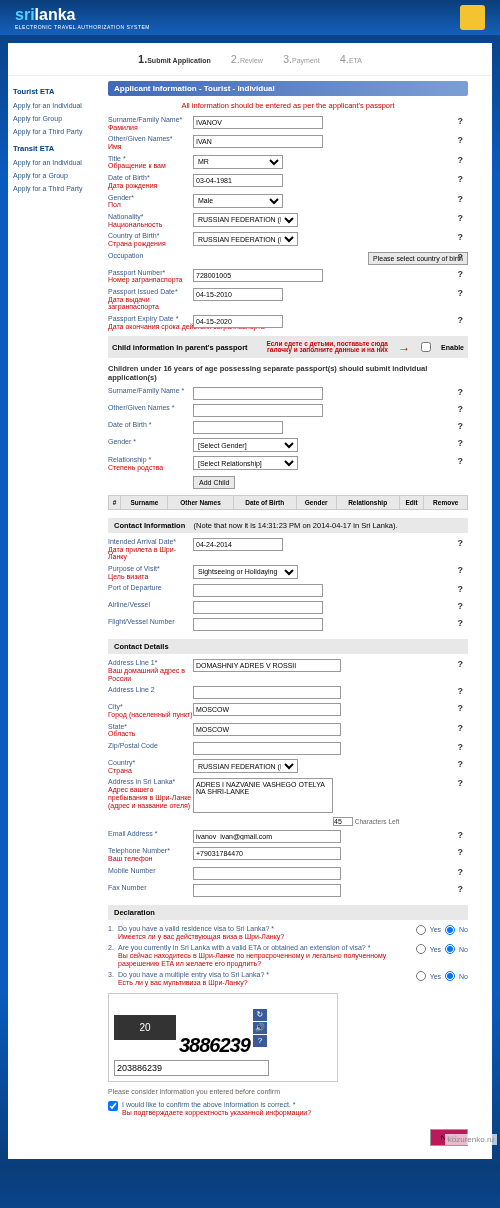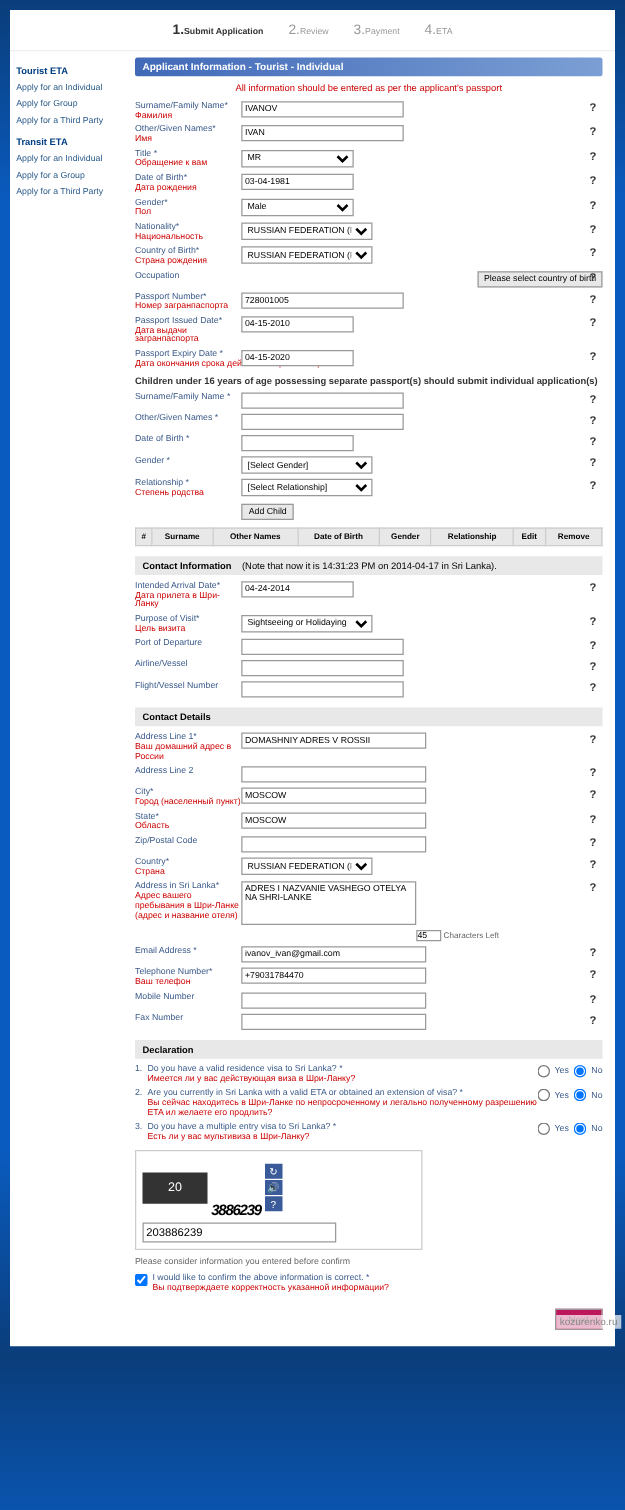--- a/index.html
+++ b/index.html
@@ -12,21 +12,21 @@
 .emblem{width:25px;height:25px;background:#f4c430;border-radius:3px;}
 .page{background:#fff;margin:8px;padding:0;}
 .steps{display:flex;justify-content:center;gap:20px;padding:10px;background:#fff;border-bottom:1px solid #eee;}
 .step{font-size:7px;color:#999;}
 .step.active{color:#333;font-weight:bold;}
 .step .num{font-size:11px;}
 .layout{display:flex;}
 .sidebar{width:100px;padding:5px;font-size:7px;}
 .sidebar h4{color:#003d82;font-size:7.5px;font-weight:bold;margin:6px 0 3px;}
 .sidebar a{display:block;color:#2a5a8a;text-decoration:none;padding:3px 0;font-size:7px;}
-.main{flex:1;padding:5px 10px 5px 0;}
+.main{flex:1;padding:5px 24px 5px 0;}
 .section-head{background:linear-gradient(to right,#4169b8,#7b9fd4);color:#fff;font-size:8px;font-weight:bold;padding:3px 6px;border-radius:2px;margin-bottom:5px;}
 .instruction{color:#c00;font-size:7.5px;margin:4px 0 6px;text-align:center;}
 .row{display:flex;align-items:flex-start;margin:4px 0;position:relative;}
 .lbl{width:85px;font-size:7px;color:#3a5a8a;line-height:1.1;}
 .lbl .ru{color:#c00;display:block;font-size:7px;}
 .inp{width:90px;font-size:7px;padding:1px 2px;border:1px solid #999;height:13px;}
 .inp.wide{width:130px;}
 .inp.wide2{width:148px;}
 .sel{width:90px;font-size:7px;padding:0;border:1px solid #999;height:14px;background:#fff;}
 .sel.wide{width:105px;}
@@ -44,38 +44,45 @@
 .sub-head .note{font-weight:normal;}
 .textarea{width:140px;height:35px;font-size:7px;border:1px solid #999;padding:2px;resize:none;}
 .char-count{font-size:6.5px;color:#666;}
 .decl{margin:4px 0;font-size:7px;color:#3a5a8a;display:flex;align-items:flex-start;}
 .decl .num{width:10px;}
 .decl .txt{flex:1;line-height:1.1;}
 .decl .txt .ru{color:#c00;display:block;}
 .decl .opts{display:flex;gap:4px;align-items:center;font-size:7px;}
 .captcha-box{border:1px solid #ccc;padding:5px;margin:6px 0;width:230px;}
 .captcha-img{display:flex;gap:3px;align-items:center;}
-.captcha-dark{width:52px;height:25px;background:#333;color:#fff;display:flex;align-items:center;justify-content:center;font-size:10px;}
-.captcha-txt{font-size:12px;font-style:italic;font-weight:bold;letter-spacing:-1px;margin-top:35px;}
+.captcha-dark{width:62px;height:25px;background:#333;color:#fff;display:flex;align-items:center;justify-content:center;font-size:10px;}
+.captcha-txt{font-size:20px;font-style:italic;font-weight:bold;letter-spacing:-1px;margin-top:35px;}
 .captcha-icons{display:flex;flex-direction:column;gap:1px;}
 .captcha-icons span{background:#3a5a9a;color:#fff;width:14px;height:12px;font-size:8px;display:flex;align-items:center;justify-content:center;}
 .captcha-inp{width:155px;margin-top:3px;font-size:9px;padding:2px;border:1px solid #999;}
 .confirm-txt{font-size:7px;color:#666;margin:6px 0;}
 .confirm-row{display:flex;align-items:flex-start;gap:4px;margin:4px 0;}
 .confirm-row .txt{font-size:7px;color:#3a5a8a;line-height:1.2;}
 .confirm-row .txt .ru{color:#c00;display:block;}
 .next-btn{background:#be185d;border:1px solid #999;padding:3px 10px;font-size:8px;float:right;margin:8px 0;}
 .watermark{position:absolute;right:3px;bottom:14px;font-size:8px;color:#888;background:rgba(255,255,255,0.7);padding:1px 3px;text-align:right;}
 .page-wrap{position:relative;}
 .ck{width:10px;height:10px;}
 </style>
 </head>
 <body>
 
 <div class="page-wrap">
+<div class="header">
+<div class="logo">
+<span class="sri">sri</span><span class="lanka">lanka</span>
+<div class="sub">ELECTRONIC TRAVEL AUTHORIZATION SYSTEM</div>
+</div>
+<div class="emblem"></div>
+</div>
 
 <div class="page">
 <div class="steps">
 <div class="step active"><span class="num">1.</span><span>Submit Application</span></div>
 <div class="step"><span class="num">2.</span><span>Review</span></div>
 <div class="step"><span class="num">3.</span><span>Payment</span></div>
 <div class="step"><span class="num">4.</span><span>ETA</span></div>
 </div>
 
 <div class="layout">
@@ -144,20 +151,27 @@
             <div class="lbl"><span>Passport Issued Date*</span><span class="ru">Дата выдачи загранпаспорта</span></div>
             <input class="inp" value="04-15-2010" style="">
             <span class="qmark">?</span>
           </div>
 <div class="row">
             <div class="lbl" style="width:180px"><span>Passport Expiry Date *</span><span class="ru">Дата окончания срока действия загранпаспорта</span></div>
             <input class="inp" style="position: absolute; left: 85px;" value="04-15-2020">
             <span class="qmark">?</span>
           </div>
 
+<div class="child-head">
+<span>Child information in parent's passport</span>
+<span class="child-note">Если едете с детьми, поставьте сюда галочку и заполните данные и на них</span>
+<span class="arrow">→</span>
+<input type="checkbox" class="ck" style="">
+<span class="enable-lbl">Enable</span>
+</div>
 <div class="hint">Children under 16 years of age possessing separate passport(s) should submit individual application(s)</div>
 
 <div class="row">
             <div class="lbl">Surname/Family Name *</div>
             <input class="inp wide" style="">
             <span class="qmark">?</span>
           </div>
 <div class="row">
             <div class="lbl">Other/Given Names *</div>
             <input class="inp wide" style="">

